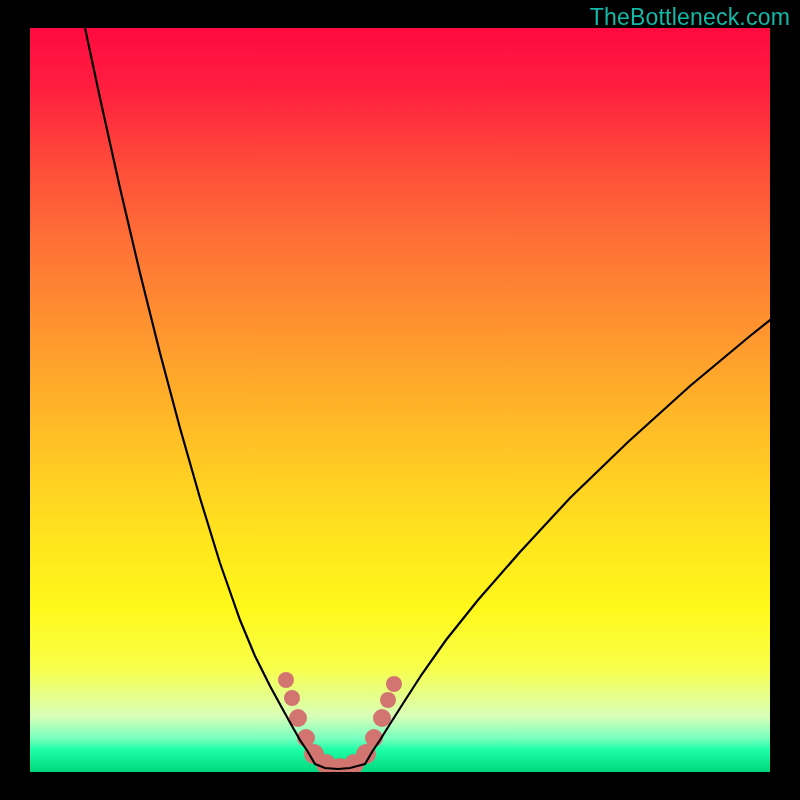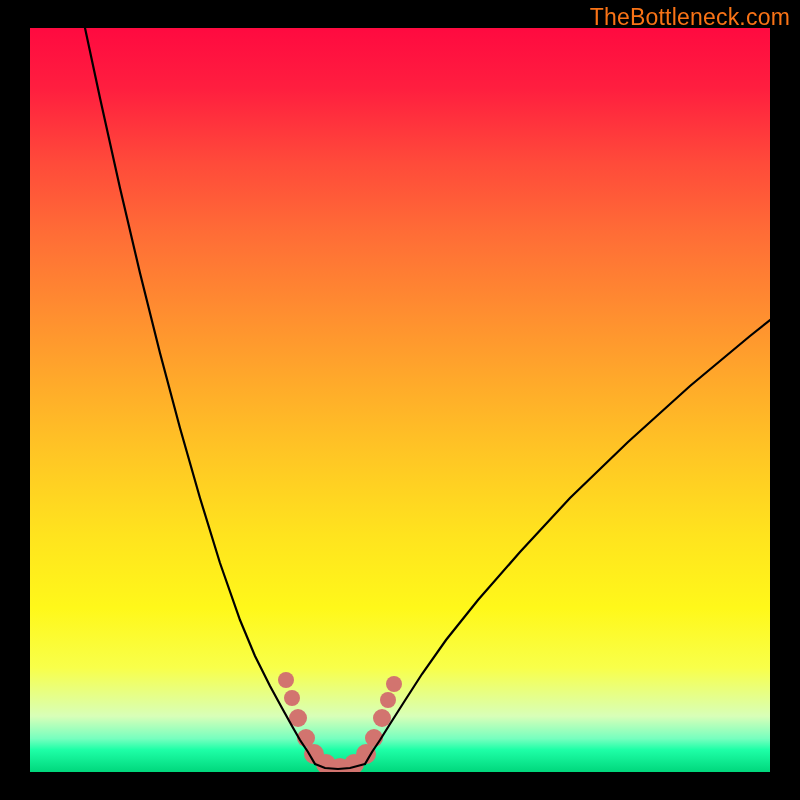--- a/index.html
+++ b/index.html
@@ -40,21 +40,21 @@
       #1effa7 97%,
       #00d77c 100%
     );
   }
   .watermark {
     position: absolute;
     top: 4px;
     right: 10px;
     font-family: Arial, Helvetica, sans-serif;
     font-size: 23px;
-    color: #f97316;
+    color: #14b8a6;
     letter-spacing: 0.2px;
     text-align: center;
   }
   svg.curve {
     position: absolute;
     left: 0;
     top: 0;
     width: 740px;
     height: 744px;
   }

